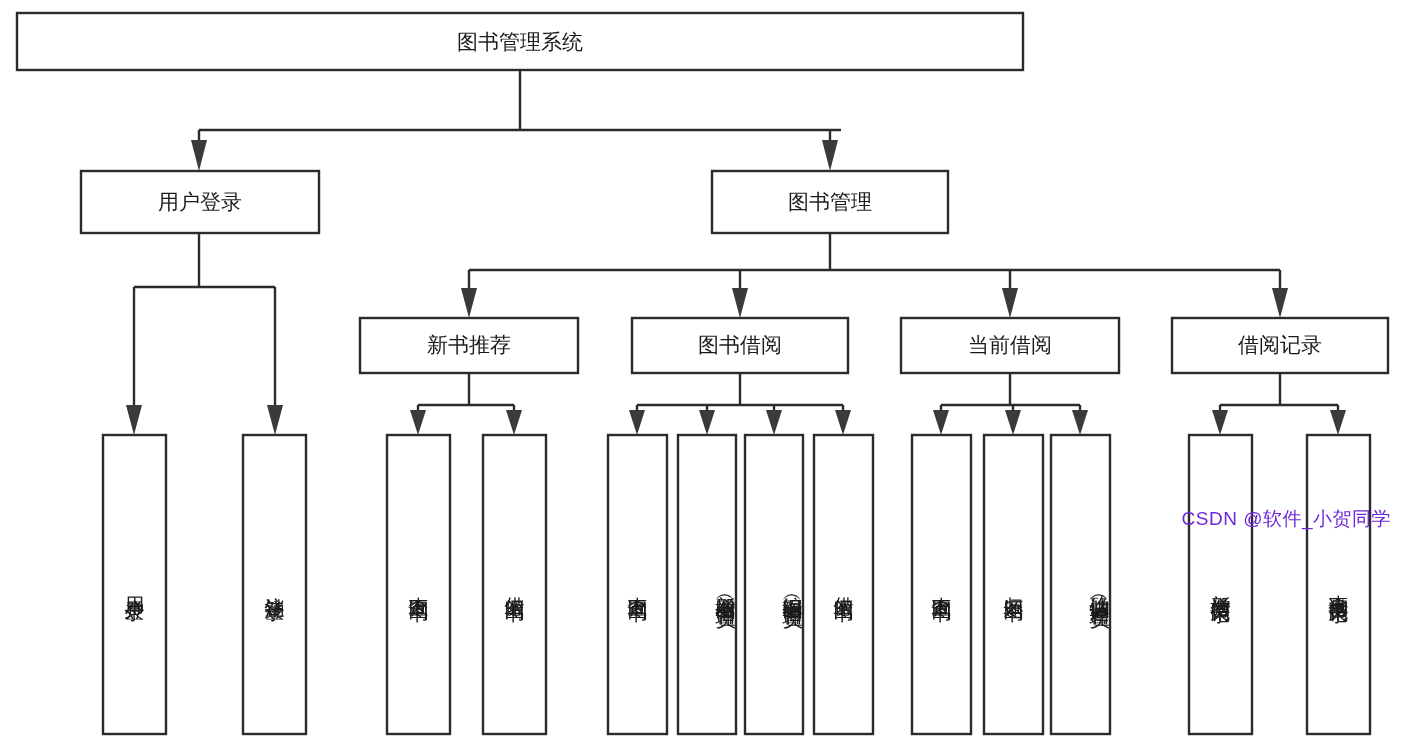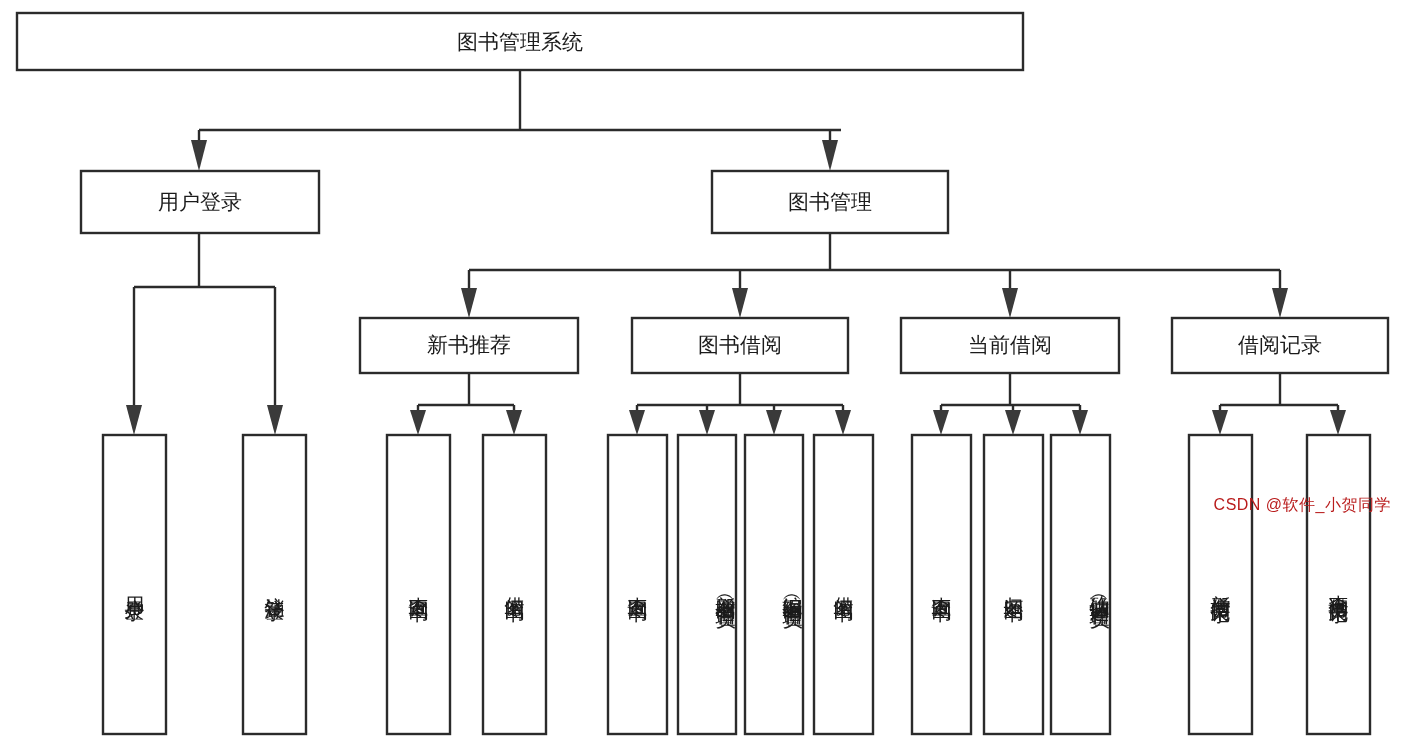--- a/index.html
+++ b/index.html
@@ -59,24 +59,24 @@
     color: #1b1b1b;
     display: flex;
     align-items: center;
     justify-content: center;
     white-space: nowrap;
     pointer-events: none;
   }
   .watermark {
     position: absolute;
     right: 14px;
-    bottom: 24px;
-    font-family: "Liberation Sans", "DejaVu Sans", sans-serif;
-    font-size: 16px;
-    color: #b91c1c;
+    bottom: 8px;
+    font-family: "Liberation Sans", "DejaVu Sans", sans-serif;
+    font-size: 19px;
+    color: #6d28d9;
     letter-spacing: 0.5px;
     white-space: nowrap;
   }
 </style>
 </head>
 <body>
 
 <div id="diagram-root">
 
   <svg id="tree-svg" viewBox="0 0 1405 747">

